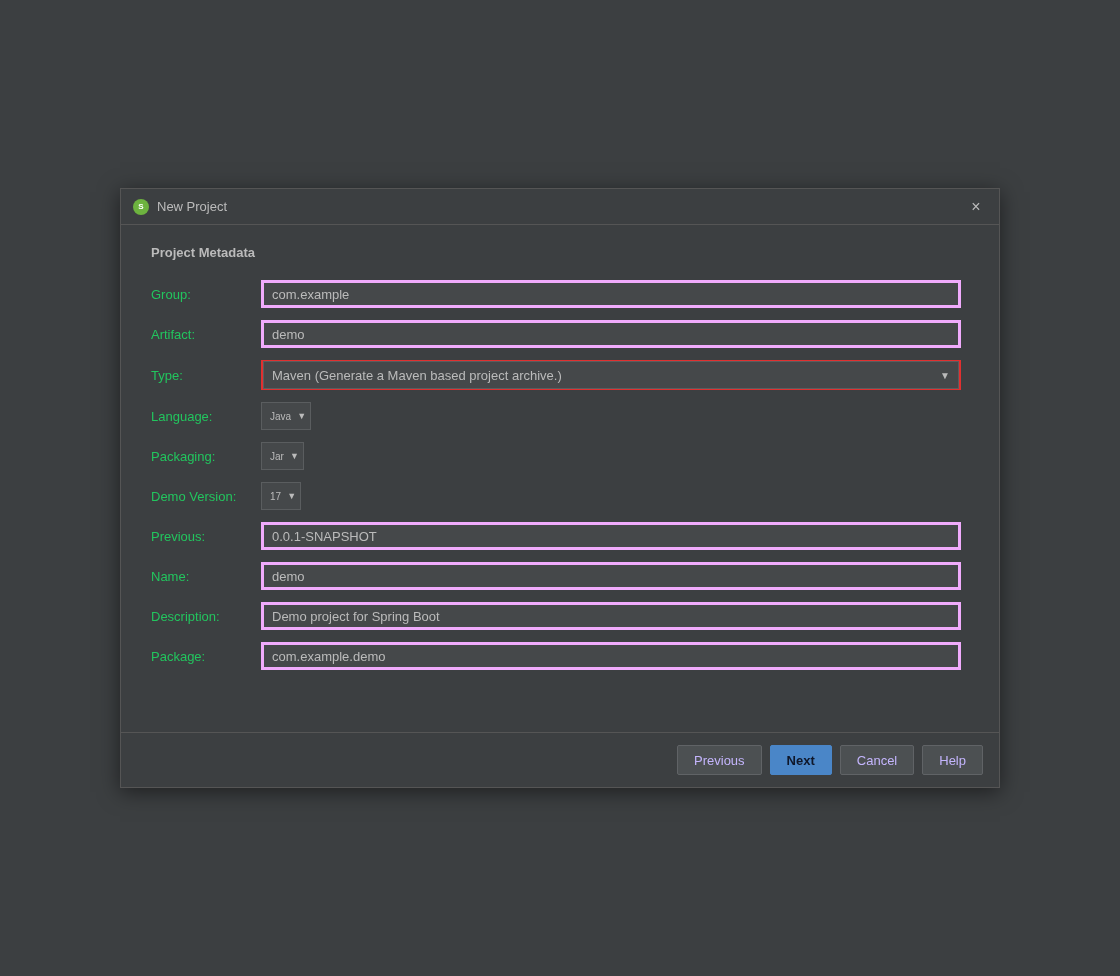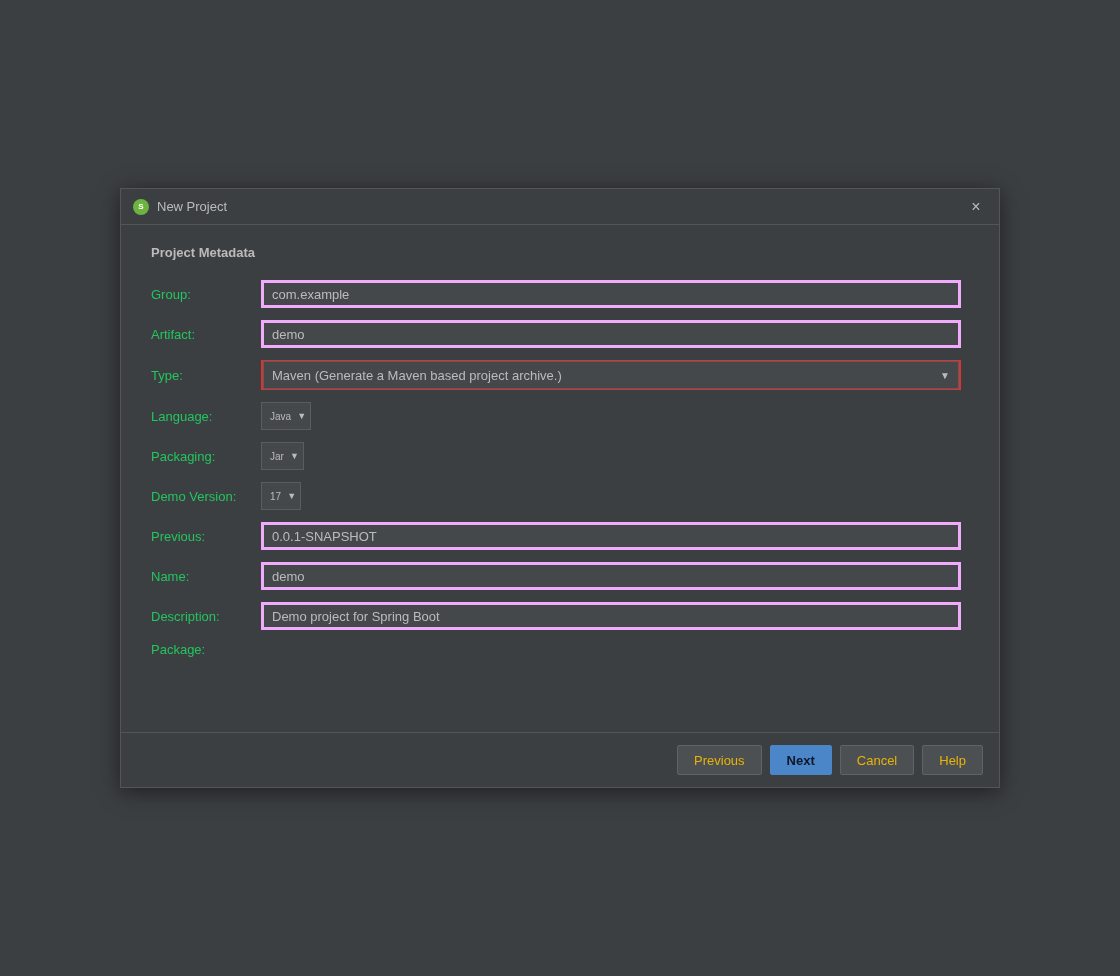--- a/index.html
+++ b/index.html
@@ -181,21 +181,21 @@
       padding: 0 16px;
       font-size: 13px;
       cursor: pointer;
       border-radius: 2px;
       border: 1px solid transparent;
     }
 
     .btn-default {
       background: #4c5052;
       border-color: #606366;
-      color: #eab308;
+      color: #c4b5fd;
     }
 
     .btn-primary {
       background: #4a86c8;
       border-color: #4a86c8;
       color: #0f172a;
       font-weight: bold;
     }
 
     
@@ -305,20 +305,21 @@
       <label class="form-label">
         <span>Description:</span>
       </label>
       <input class="form-input" type="text" value="Demo project for Spring Boot" style="">
     </div>
 
     <div class="form-row">
       <label class="form-label">
         <span>Package:</span>
       </label>
+      <input class="form-input" type="text" value="com.example.demo" style="">
     </div>
 
   </div>
 
   <div class="dialog-footer">
     <button class="btn btn-default">Previous</button>
     <button class="btn btn-primary">Next</button>
     <button class="btn btn-default">Cancel</button>
     <button class="btn btn-default">Help</button>
   </div>

